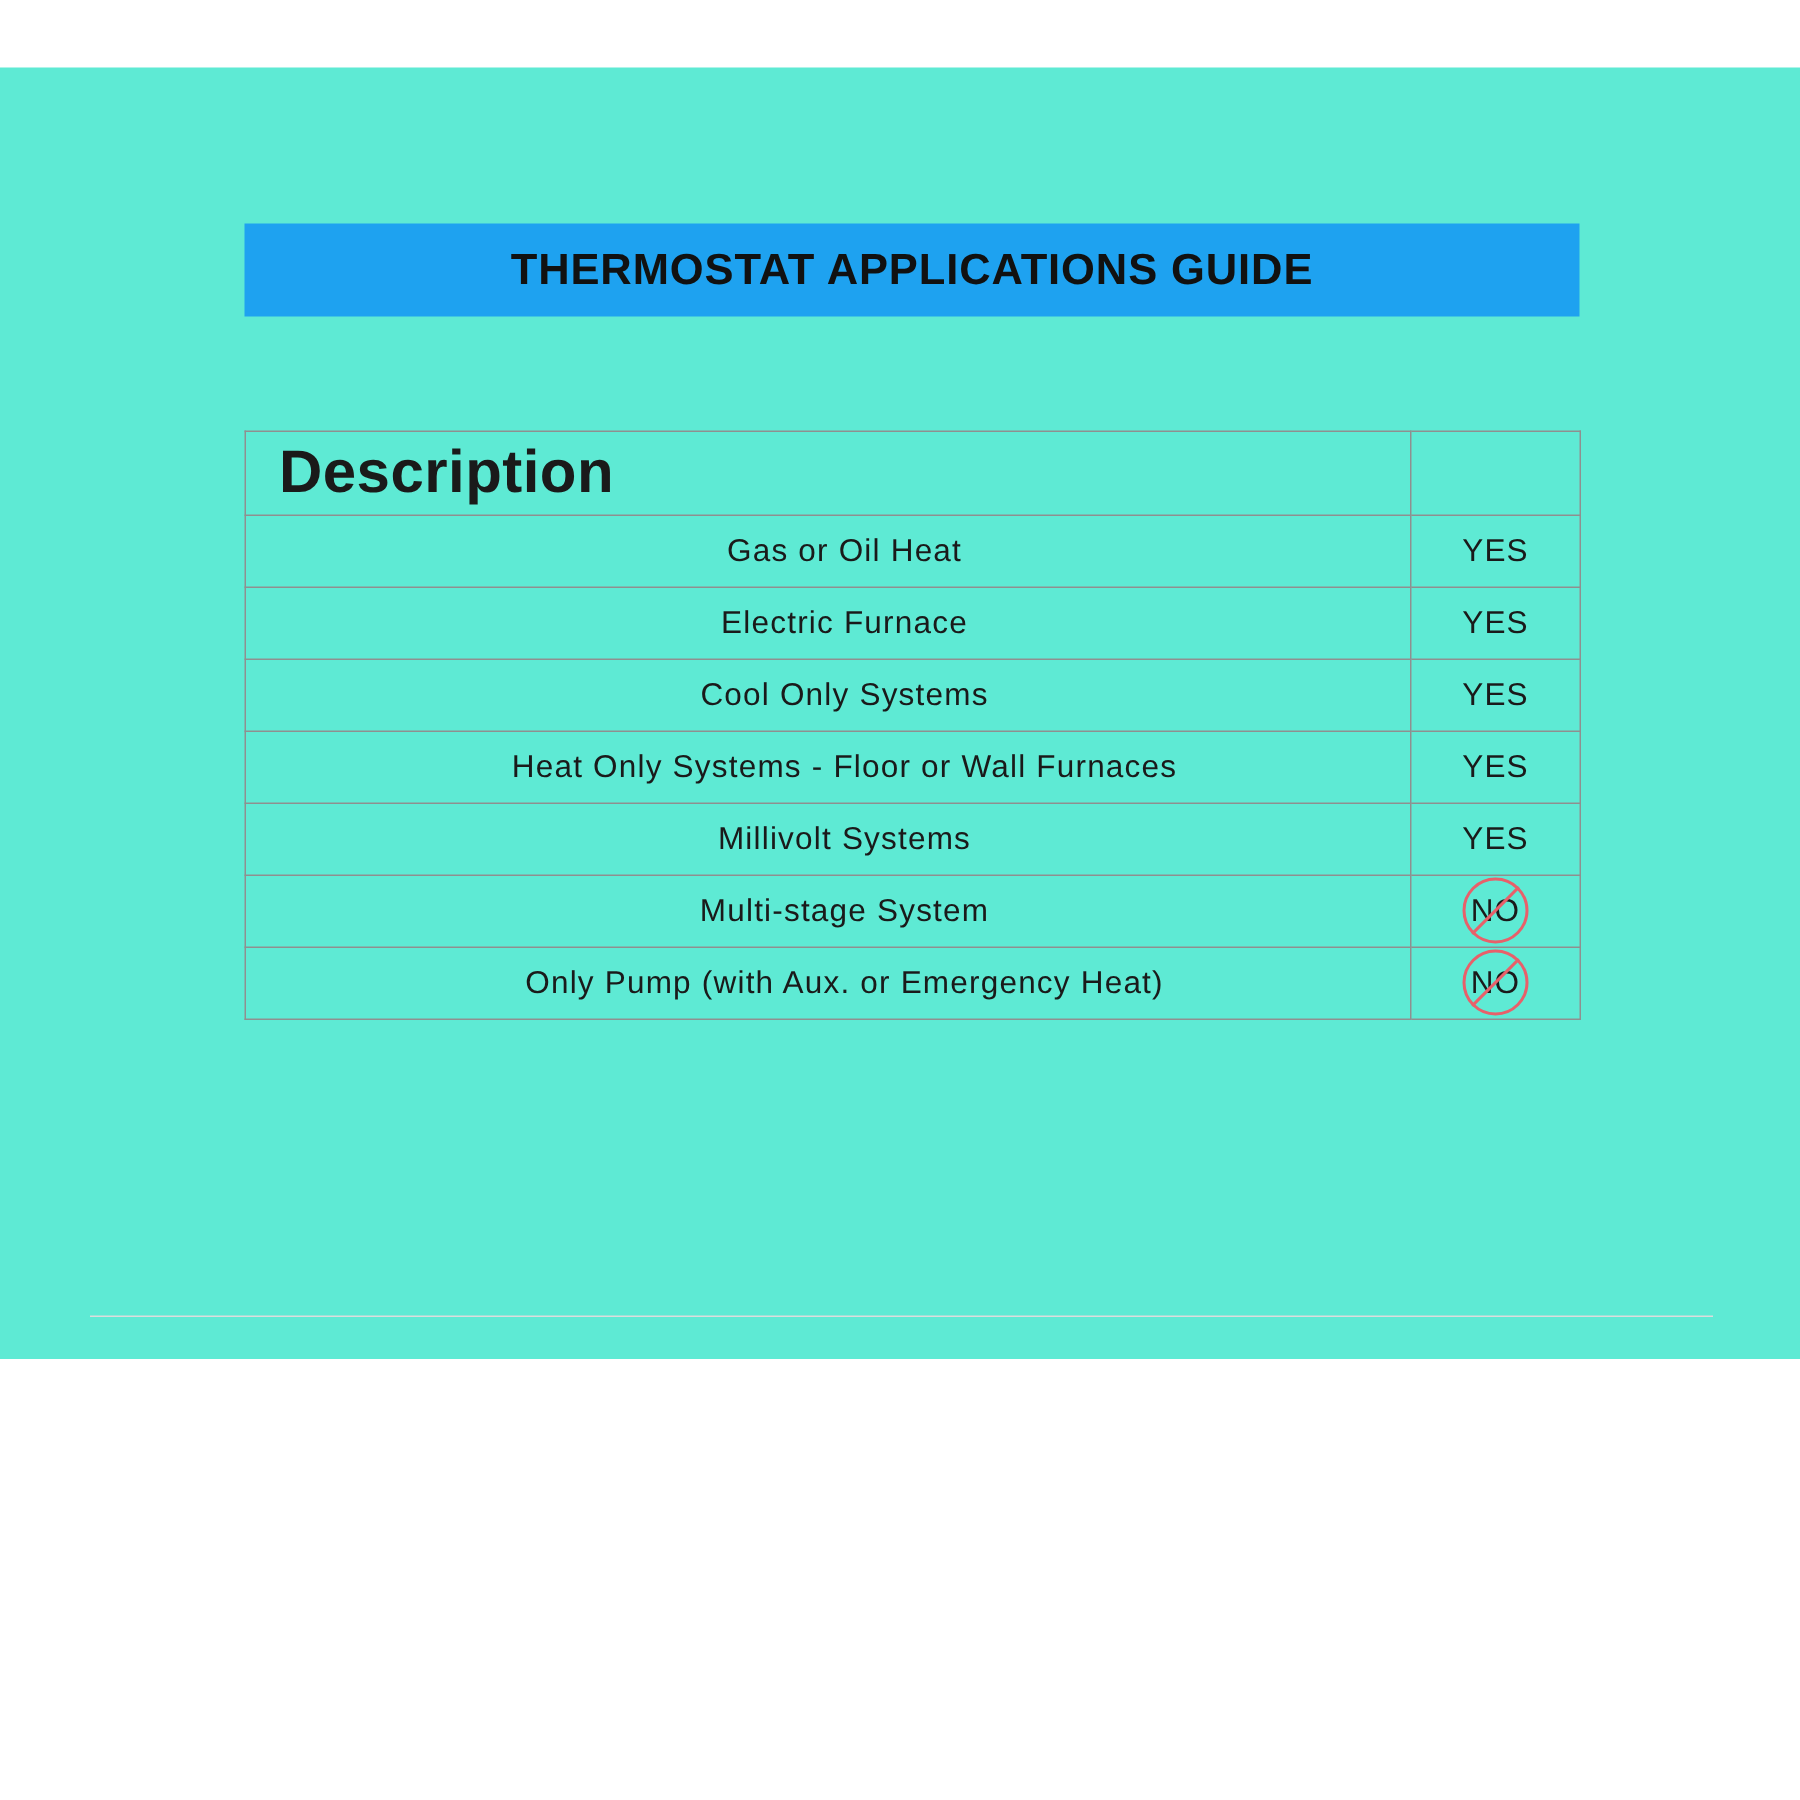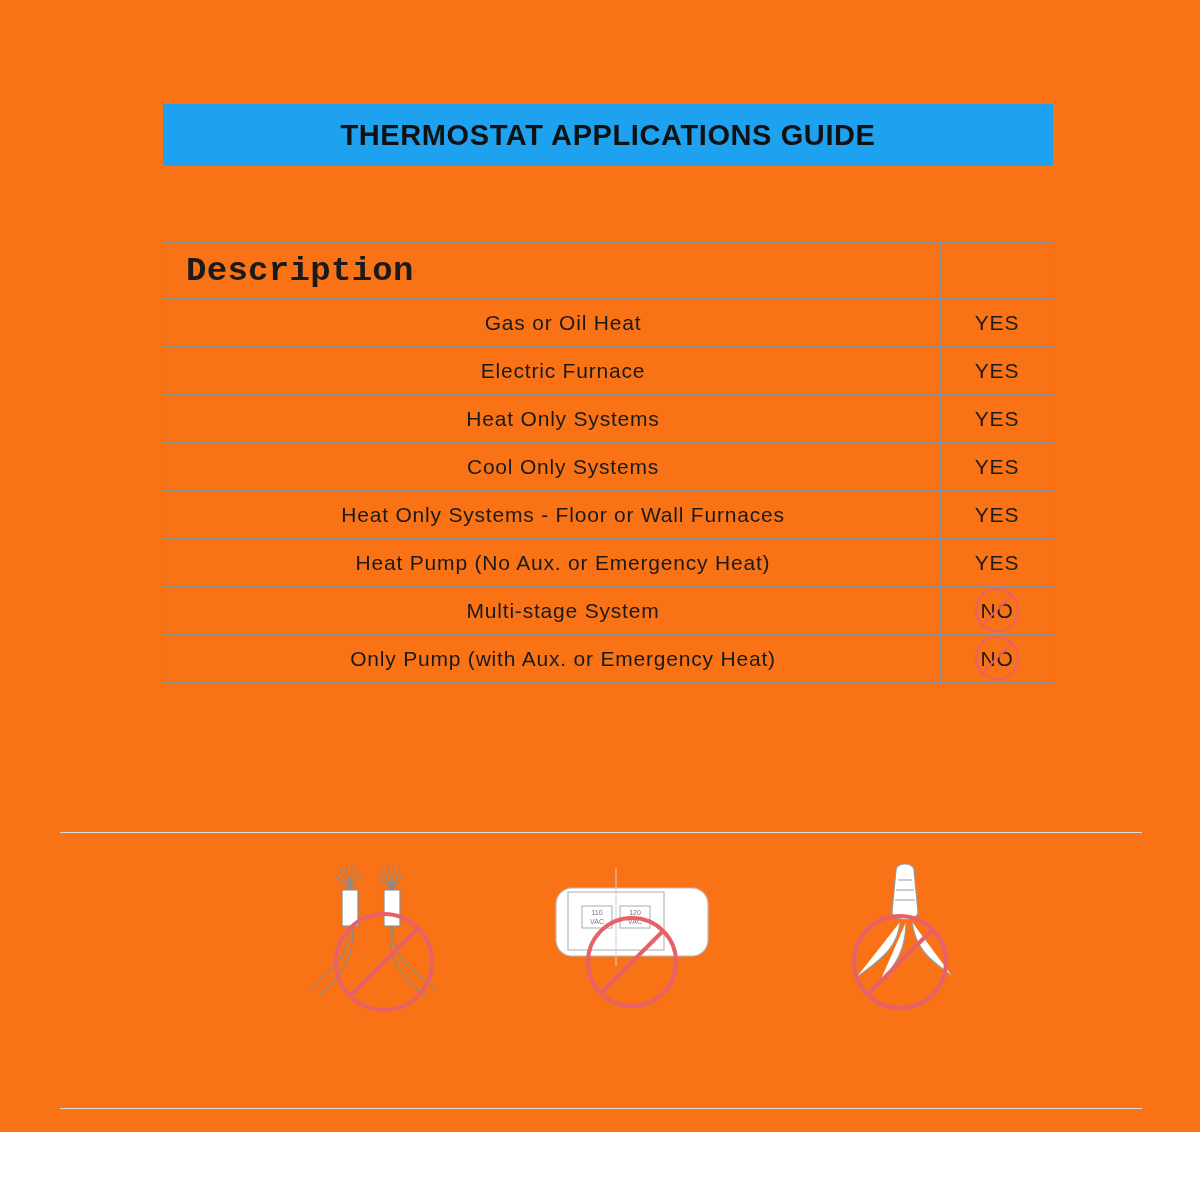--- a/index.html
+++ b/index.html
@@ -5,23 +5,24 @@
   * { box-sizing: border-box; }
   html, body {
     margin: 0; padding: 0;
     width: 1200px; height: 1200px;
     background: #ffffff;
     font-family: "Liberation Sans", sans-serif;
   }
   .page {
     position: relative;
     width: 1200px;
-    height: 1132px;
-    background: #f97316;
+    height: 861px;
+    background: #5eead4;
     overflow: hidden;
+    margin-top: 45px;
   }
 
   
   .banner {
     position: absolute;
     left: 163px;
     top: 104px;
     width: 890px;
     height: 62px;
     background: #1ea2f0;
@@ -49,26 +50,25 @@
   .apps-table td {
     border: 1px solid #8f8f8f;
     padding: 0;
     vertical-align: middle;
   }
   .col-desc { width: 777px; }
   .col-ans  { width: 113px; }
 
   .head-row td { height: 56px; }
   .head-desc {
-    font-size: 34px;
+    font-size: 40px;
     font-weight: bold;
     color: #1a1a1a;
     padding-left: 22px !important;
     letter-spacing: 0.3px;
-    font-family: Liberation Mono, monospace;
   }
   .body-row td { height: 48px; text-align: center; }
   .cell-desc {
     font-size: 21px;
     color: #1a1a1a;
     padding-left: 22px !important;
     letter-spacing: 0.8px;
     white-space: nowrap;
   }
   .cell-ans {
@@ -168,33 +168,29 @@
 
       <tr class="body-row">
         <td class="cell-desc">Gas or Oil Heat</td>
         <td class="cell-ans">YES</td>
       </tr>
       <tr class="body-row">
         <td class="cell-desc">Electric Furnace</td>
         <td class="cell-ans">YES</td>
       </tr>
       <tr class="body-row">
-        <td class="cell-desc">Heat Only Systems</td>
-        <td class="cell-ans">YES</td>
-      </tr>
-      <tr class="body-row">
         <td class="cell-desc">Cool Only Systems</td>
         <td class="cell-ans">YES</td>
       </tr>
       <tr class="body-row">
         <td class="cell-desc">Heat Only Systems - Floor or Wall Furnaces</td>
         <td class="cell-ans">YES</td>
       </tr>
       <tr class="body-row">
-        <td class="cell-desc">Heat Pump (No Aux. or Emergency Heat)</td>
+        <td class="cell-desc">Millivolt Systems</td>
         <td class="cell-ans">YES</td>
       </tr>
 
       <tr class="body-row">
         <td class="cell-desc">Multi-stage System</td>
         <td class="cell-ans">
           <span class="no-wrap">
             <span>NO</span>
             <span class="no-circle"></span>
             <span class="no-slash"></span>

